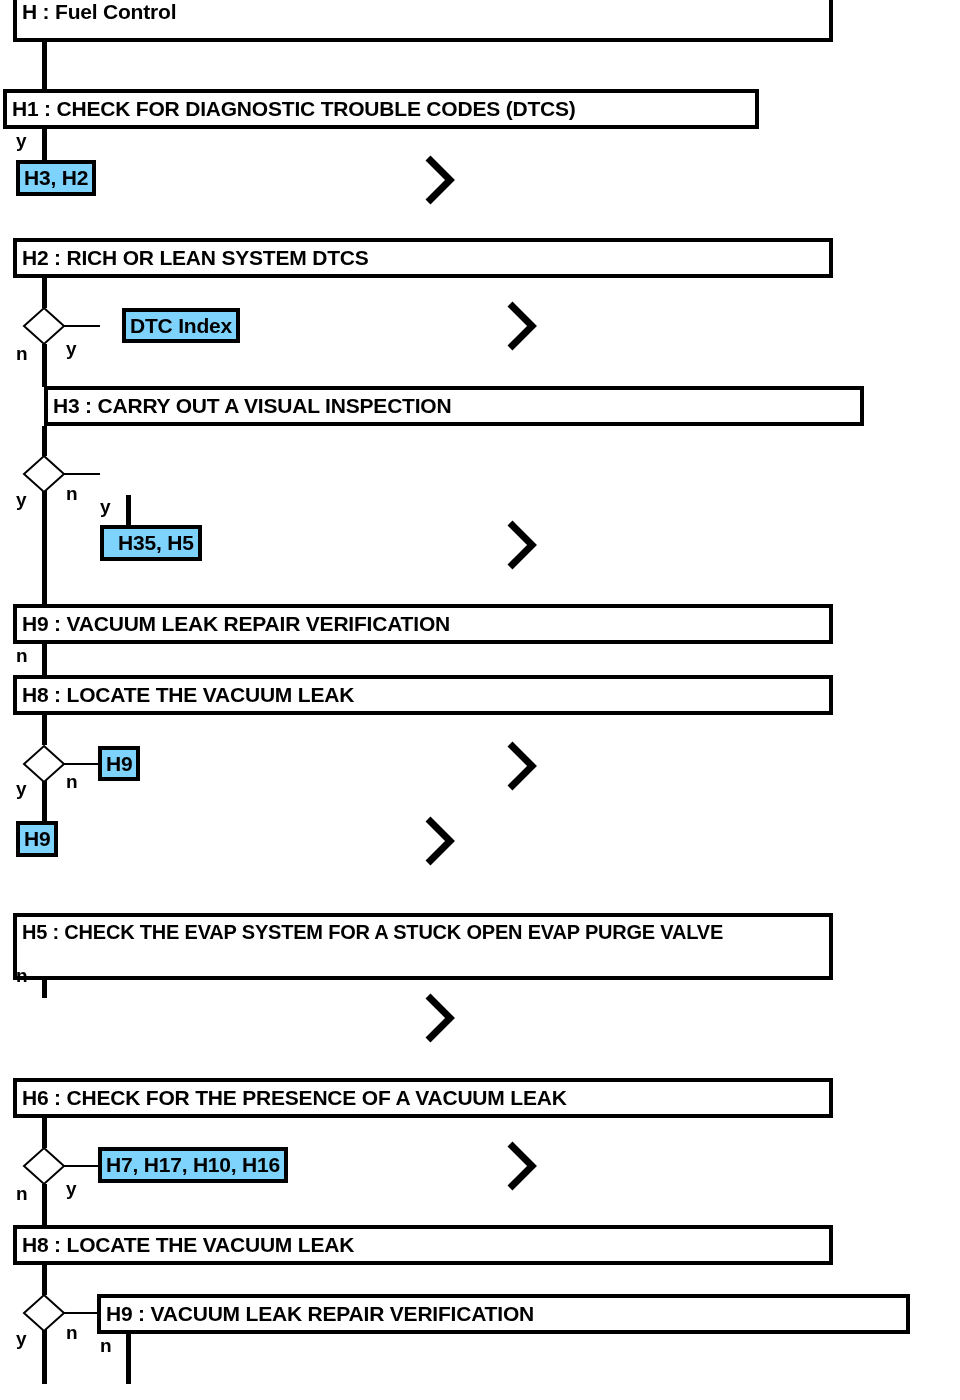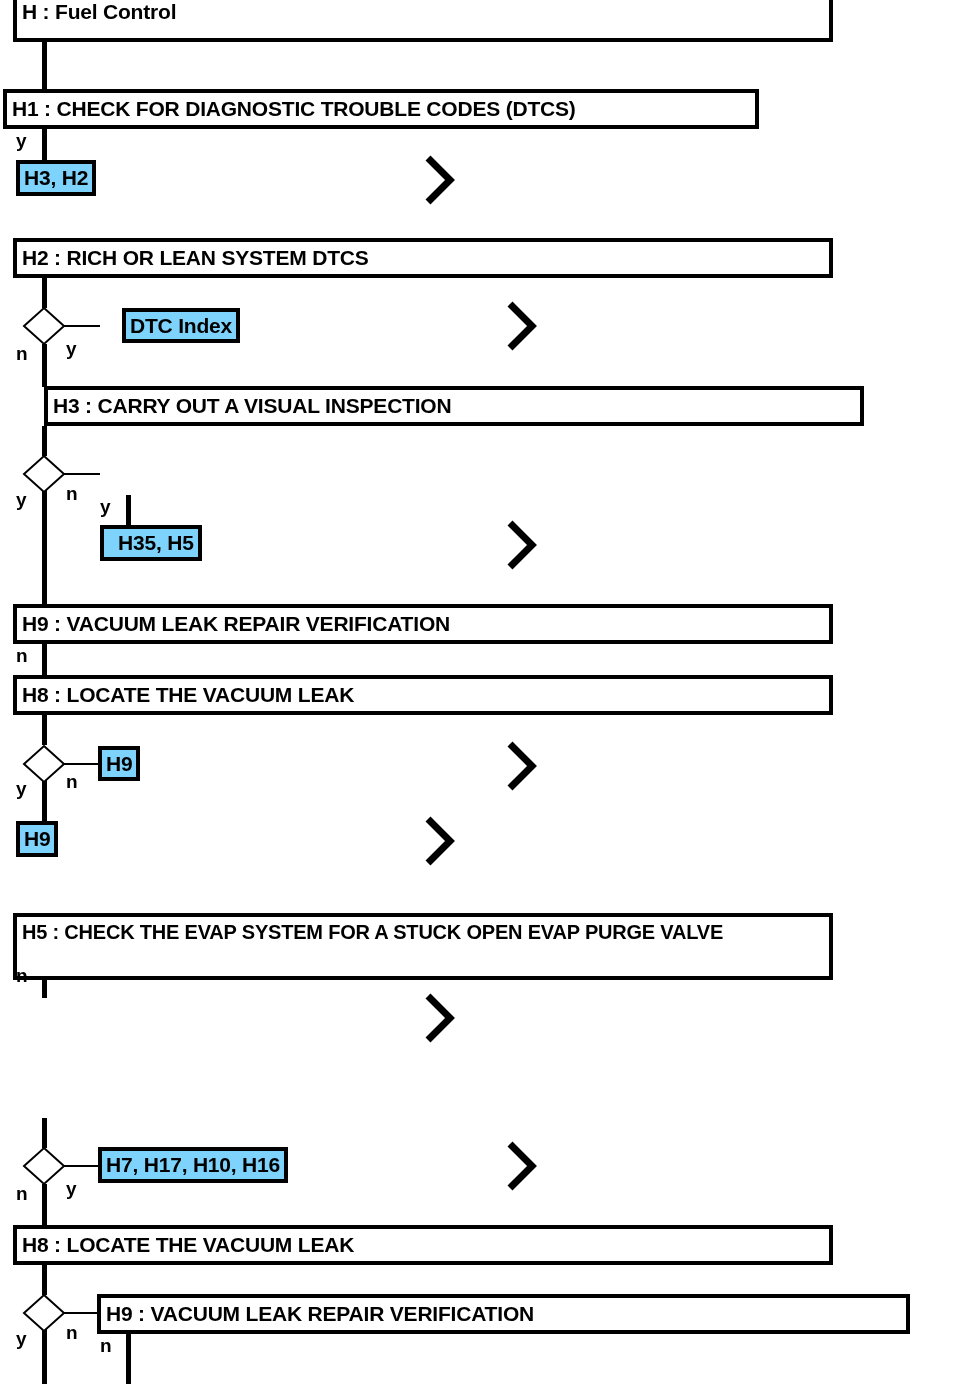--- a/index.html
+++ b/index.html
@@ -191,20 +191,21 @@
   <div class="step-box narrow-text" style="left:13px; top:897px; width:820px; height:67px;">H5 : CHECK THE EVAP SYSTEM FOR A STUCK OPEN EVAP PURGE VALVE</div>
 
   <div class="vline" style="left:42px; top:964px; height:34px;"></div>
   <div class="branch-label" style="left:16px; top:966px;">n</div>
   <div class="chevron" style="left:424px; top:992px;">
     <svg width="34" height="52" viewBox="0 0 34 52">
         <polyline points="4,4 26,26 4,48" fill="none" stroke="#000" stroke-width="7"></polyline>
       </svg>
   </div>
 
+  <div class="step-box" style="left:13px; top:1078px; width:820px; height:40px;">H6 : CHECK FOR THE PRESENCE OF A VACUUM LEAK</div>
 
   <div class="vline" style="left:42px; top:1118px; height:30px;"></div>
   <div class="diamond" style="left:22px; top:1146px;">
     <svg width="44" height="40" viewBox="0 0 44 40">
         <polygon points="22,2 42,20 22,38 2,20" fill="#ffffff" stroke="#000" stroke-width="2"></polygon>
       </svg>
   </div>
   <div class="hline" style="left:63px; top:1165px; width:37px;"></div>
   <div class="ref-box" style="left:98px; top:1147px; height:36px;">H7, H17, H10, H16</div>
   <div class="branch-label" style="left:66px; top:1179px;">y</div>

